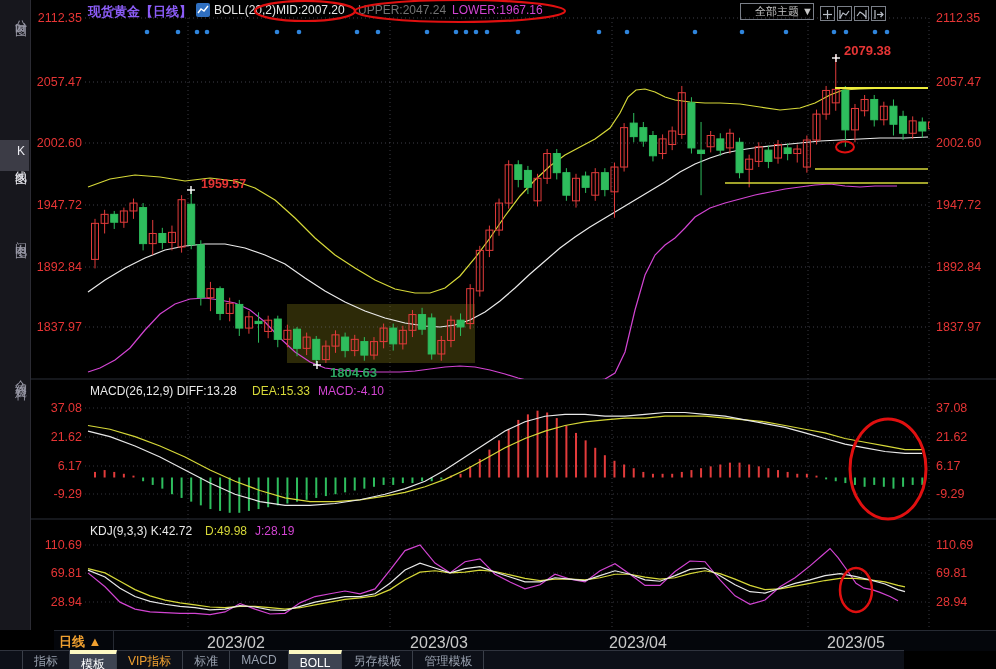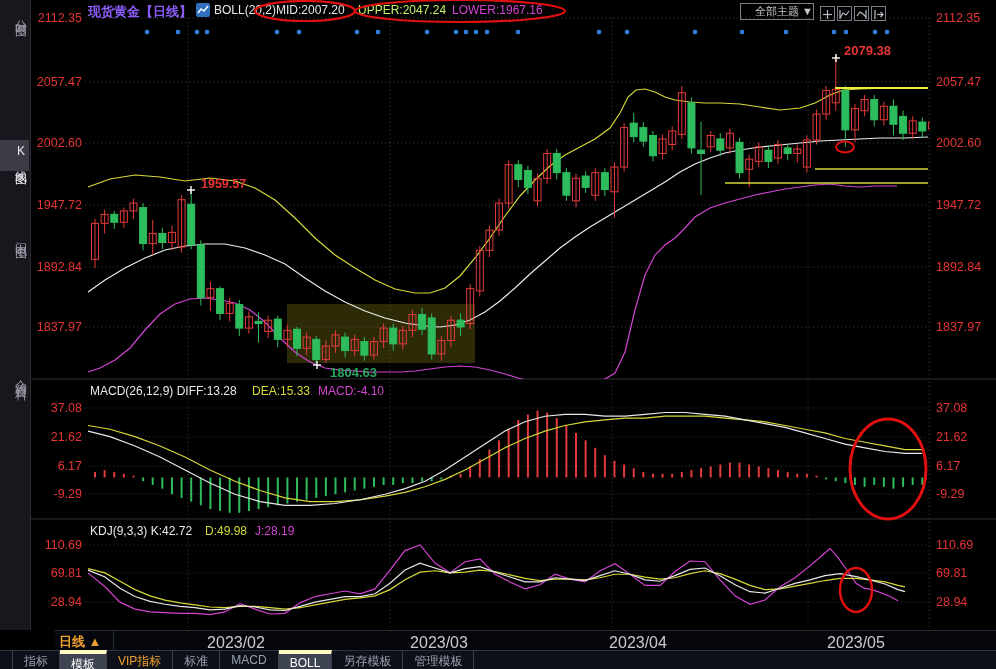--- a/index.html
+++ b/index.html
@@ -8,35 +8,35 @@
   .sidebar{position:absolute;left:0;top:0;width:30px;height:630px;background:#17171d;
            border-right:1px solid #2b2b33;z-index:1;}
   .side-item{position:absolute;left:0;width:29px;text-align:center;writing-mode:vertical-rl;
              text-orientation:upright;font-size:12px;letter-spacing:3px;color:#9a9aa8;cursor:pointer;padding:4px 0;}
   .side-item.sel{background:#3c3c46;color:#ececf2;}
   .topbar{position:absolute;left:0;top:0;width:996px;height:22px;z-index:2;}
   .topbar span{position:absolute;top:3px;white-space:nowrap;}
   .t-title{left:88px;font-size:13px;font-weight:bold;color:#8b5cf6;}
   .t-ind{left:214px;font-size:12px;color:#e8e8e8;}
   .t-mid{left:276px;font-size:12px;color:#e8e8e8;}
-  .t-upper{left:358px;font-size:12px;color:#bef264;}
+  .t-upper{left:358px;font-size:12px;color:#737373;}
   .t-lower{left:452px;font-size:12px;color:#d244d2;}
   .chart-ico{position:absolute;left:196px;top:3px;width:14px;height:14px;background:#2f6fc0;
              border-radius:2px;}
   .theme-dd{position:absolute;left:740px;top:2px;width:72px;height:15px;border:1px solid #7a7f88;
             color:#c8c8c8;font-size:11px;text-align:right;line-height:15px;cursor:pointer;}
   .tool-ico{position:absolute;top:3px;width:13px;height:13px;border:1px solid #7a7f88;cursor:pointer;}
   svg.chart{position:absolute;left:0;top:0;z-index:5;pointer-events:none;}
   .xaxisbar{position:absolute;left:30px;top:630px;width:966px;height:20px;background:#04060b;
             border-top:1px solid #262a33;z-index:1;margin-left:24px;}
   .period{position:absolute;left:5px;top:2px;font-size:13px;font-weight:bold;color:#f0a030;cursor:pointer;}
   .xsep{position:absolute;left:59px;top:0;width:1px;height:20px;background:#262a33;}
   .month{position:absolute;top:3px;width:80px;text-align:center;font-size:16px;color:#c9c9c9;}
-  .tabbar{position:absolute;left:0;top:650px;width:996px;height:19px;background:#0d1018;
-          border-top:1px solid #30343e;z-index:1;display:flex;padding-left:12px;box-sizing:border-box;}
+  .tabbar{position:absolute;left:0;top:650px;width:904px;height:19px;background:#0d1018;
+          border-top:1px solid #30343e;z-index:1;display:flex;padding-left:22px;box-sizing:border-box;}
   .tab{font-size:12px;color:#98a0ae;padding:2px 11px 0 11px;border-right:1px solid #3a3f49;
        cursor:pointer;white-space:nowrap;}
   .tab:first-child{border-left:1px solid #3a3f49;}
   .tab.sel{background:#3e4452;color:#ffffff;border-top:4px solid #fef9c3;margin-top:-1px;}
   .tab.vip{color:#f0a030;}
 </style>
 </head>
 <body>
 
 <div class="app">

